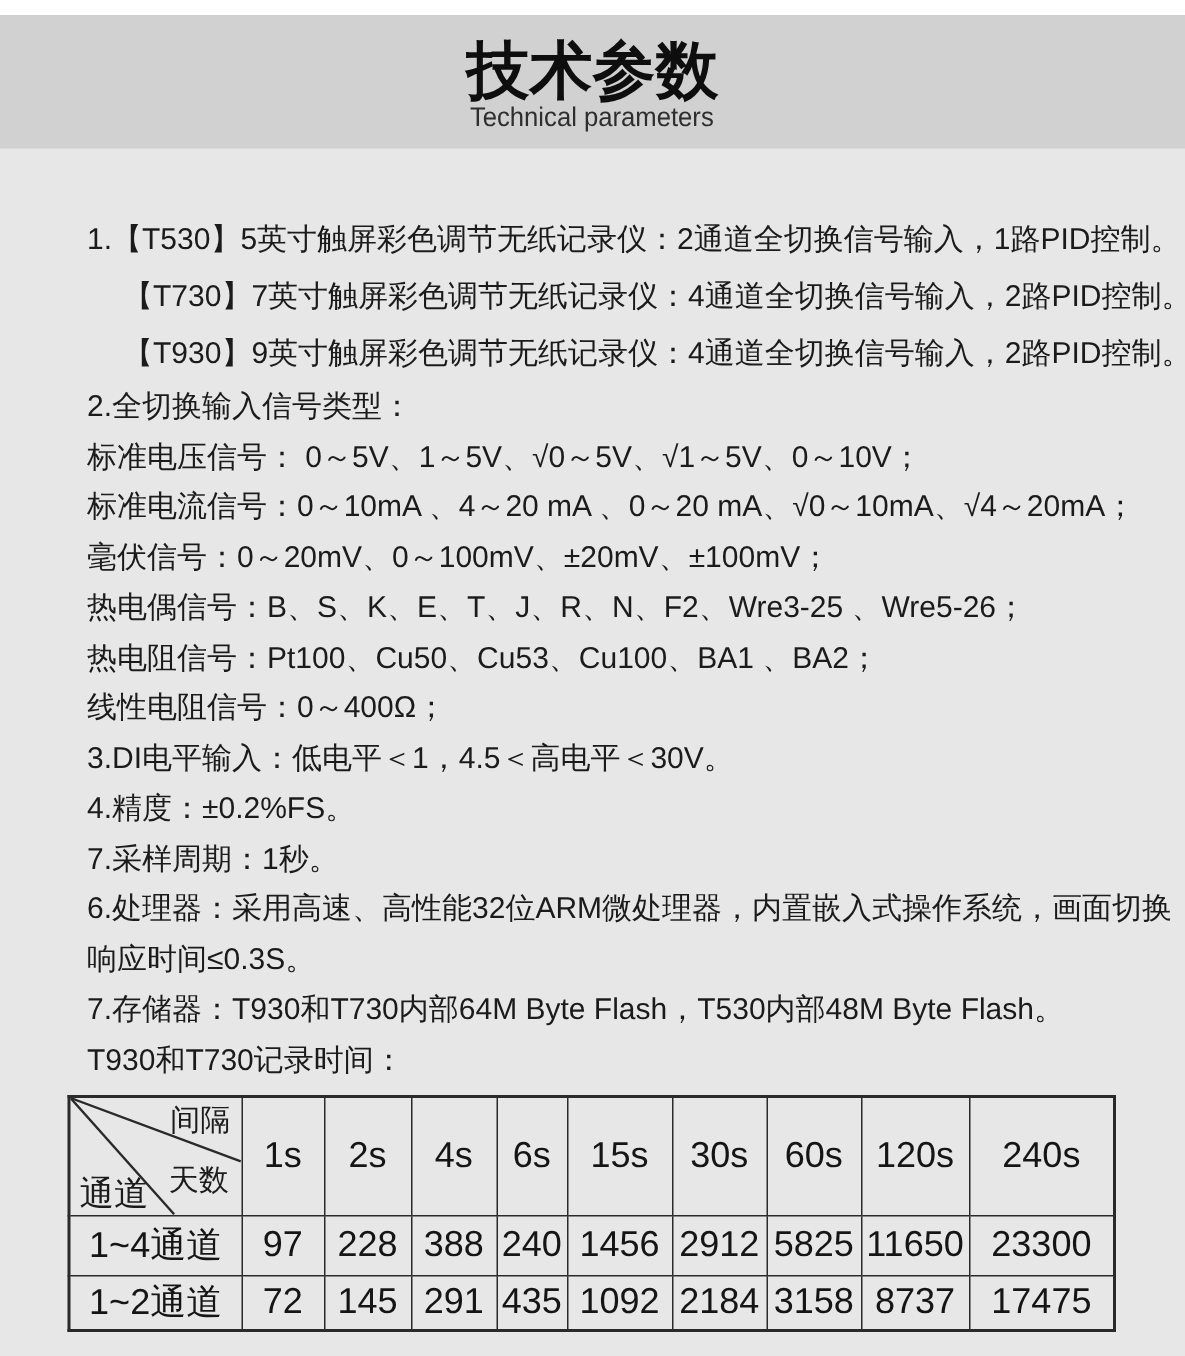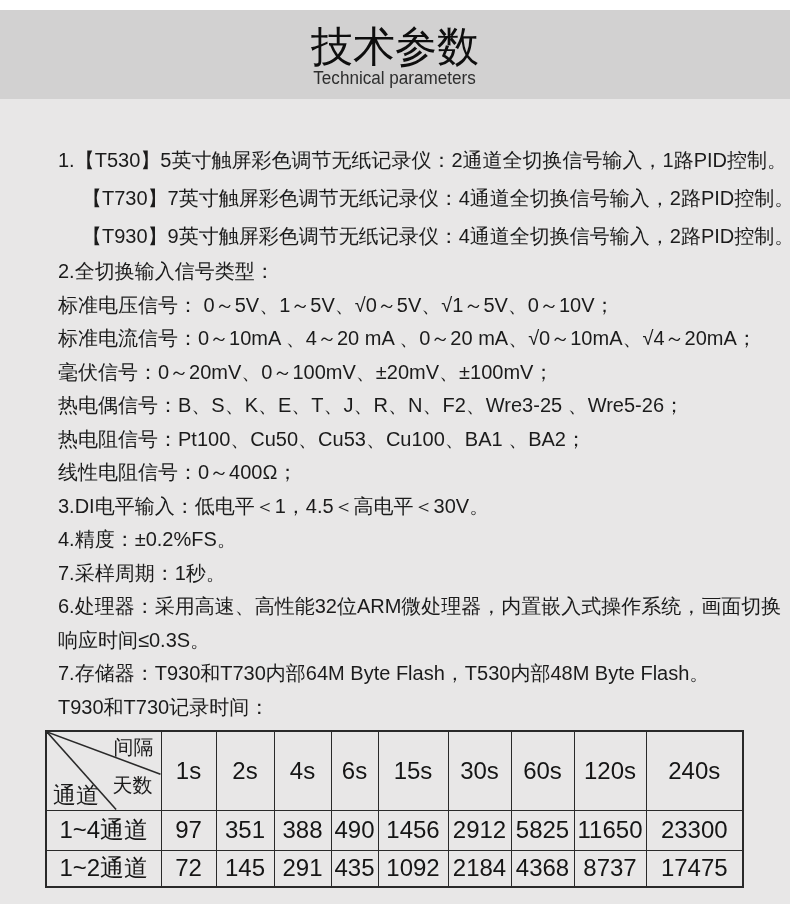--- a/index.html
+++ b/index.html
@@ -14,21 +14,21 @@
   .top-strip{
     position:absolute;top:0;left:0;width:790px;height:10px;background:#ffffff;
   }
   .header-band{
     position:absolute;top:10px;left:0;width:790px;height:89px;
     background:#d2d1d1;
     display:flex;flex-direction:column;align-items:center;justify-content:flex-start;
   }
   .page-title{
     margin-top:16px;
-    font-size:42px;line-height:42px;font-weight:400;color:#0e0e0e;
+    font-size:42px;line-height:42px;font-weight:700;color:#0e0e0e;
     letter-spacing:0px;
   }
   .page-subtitle{
     margin-top:1px;
     font-size:18px;line-height:19px;color:#2e2e2e;
     transform:scaleX(0.95);
   }
   .specs{
     position:absolute;top:141px;left:38px;width:740px;margin-left:20px;
   }
@@ -45,21 +45,21 @@
   }
   table.rec td{
     border:1px solid #2a2a2a;
     padding:0;text-align:center;vertical-align:middle;
     font-size:24px;color:#151515;
   }
   td.corner{position:relative;padding:0;}
   td.corner svg{position:absolute;top:0;left:0;width:100%;height:100%;display:block;}
   .corner-label{position:absolute;font-size:20px;color:#1b1b1b;line-height:20px;}
   .lbl-interval{top:5px;right:7px;}
-  .lbl-days{top:45px;right:8px;font-family:Liberation Mono, monospace;}
+  .lbl-days{top:45px;right:8px;}
   .lbl-channel{bottom:5px;left:6px;font-size:23px;}
   td.rowlabel{
     text-align:left;padding-left:9px;font-size:21px;margin-top:12px;
   }
   tr.head{height:79px;}
   tr.r1{height:40px;}
   tr.r2{height:37px;}
 </style>
 </head>
 <body>
@@ -123,37 +123,37 @@
       <td>6s</td>
       <td>15s</td>
       <td>30s</td>
       <td>60s</td>
       <td>120s</td>
       <td>240s</td>
     </tr>
     <tr class="r1">
       <td class="rowlabel">1~4通道</td>
       <td>97</td>
-      <td>351</td>
+      <td>228</td>
       <td>388</td>
-      <td>490</td>
+      <td>240</td>
       <td>1456</td>
       <td>2912</td>
       <td>5825</td>
       <td>11650</td>
       <td>23300</td>
     </tr>
     <tr class="r2">
       <td class="rowlabel">1~2通道</td>
       <td>72</td>
       <td>145</td>
       <td>291</td>
       <td>435</td>
       <td>1092</td>
       <td>2184</td>
-      <td>4368</td>
+      <td>3158</td>
       <td>8737</td>
       <td>17475</td>
     </tr>
   </tbody>
     </table>
 
 </div>
 
 </body></html>

